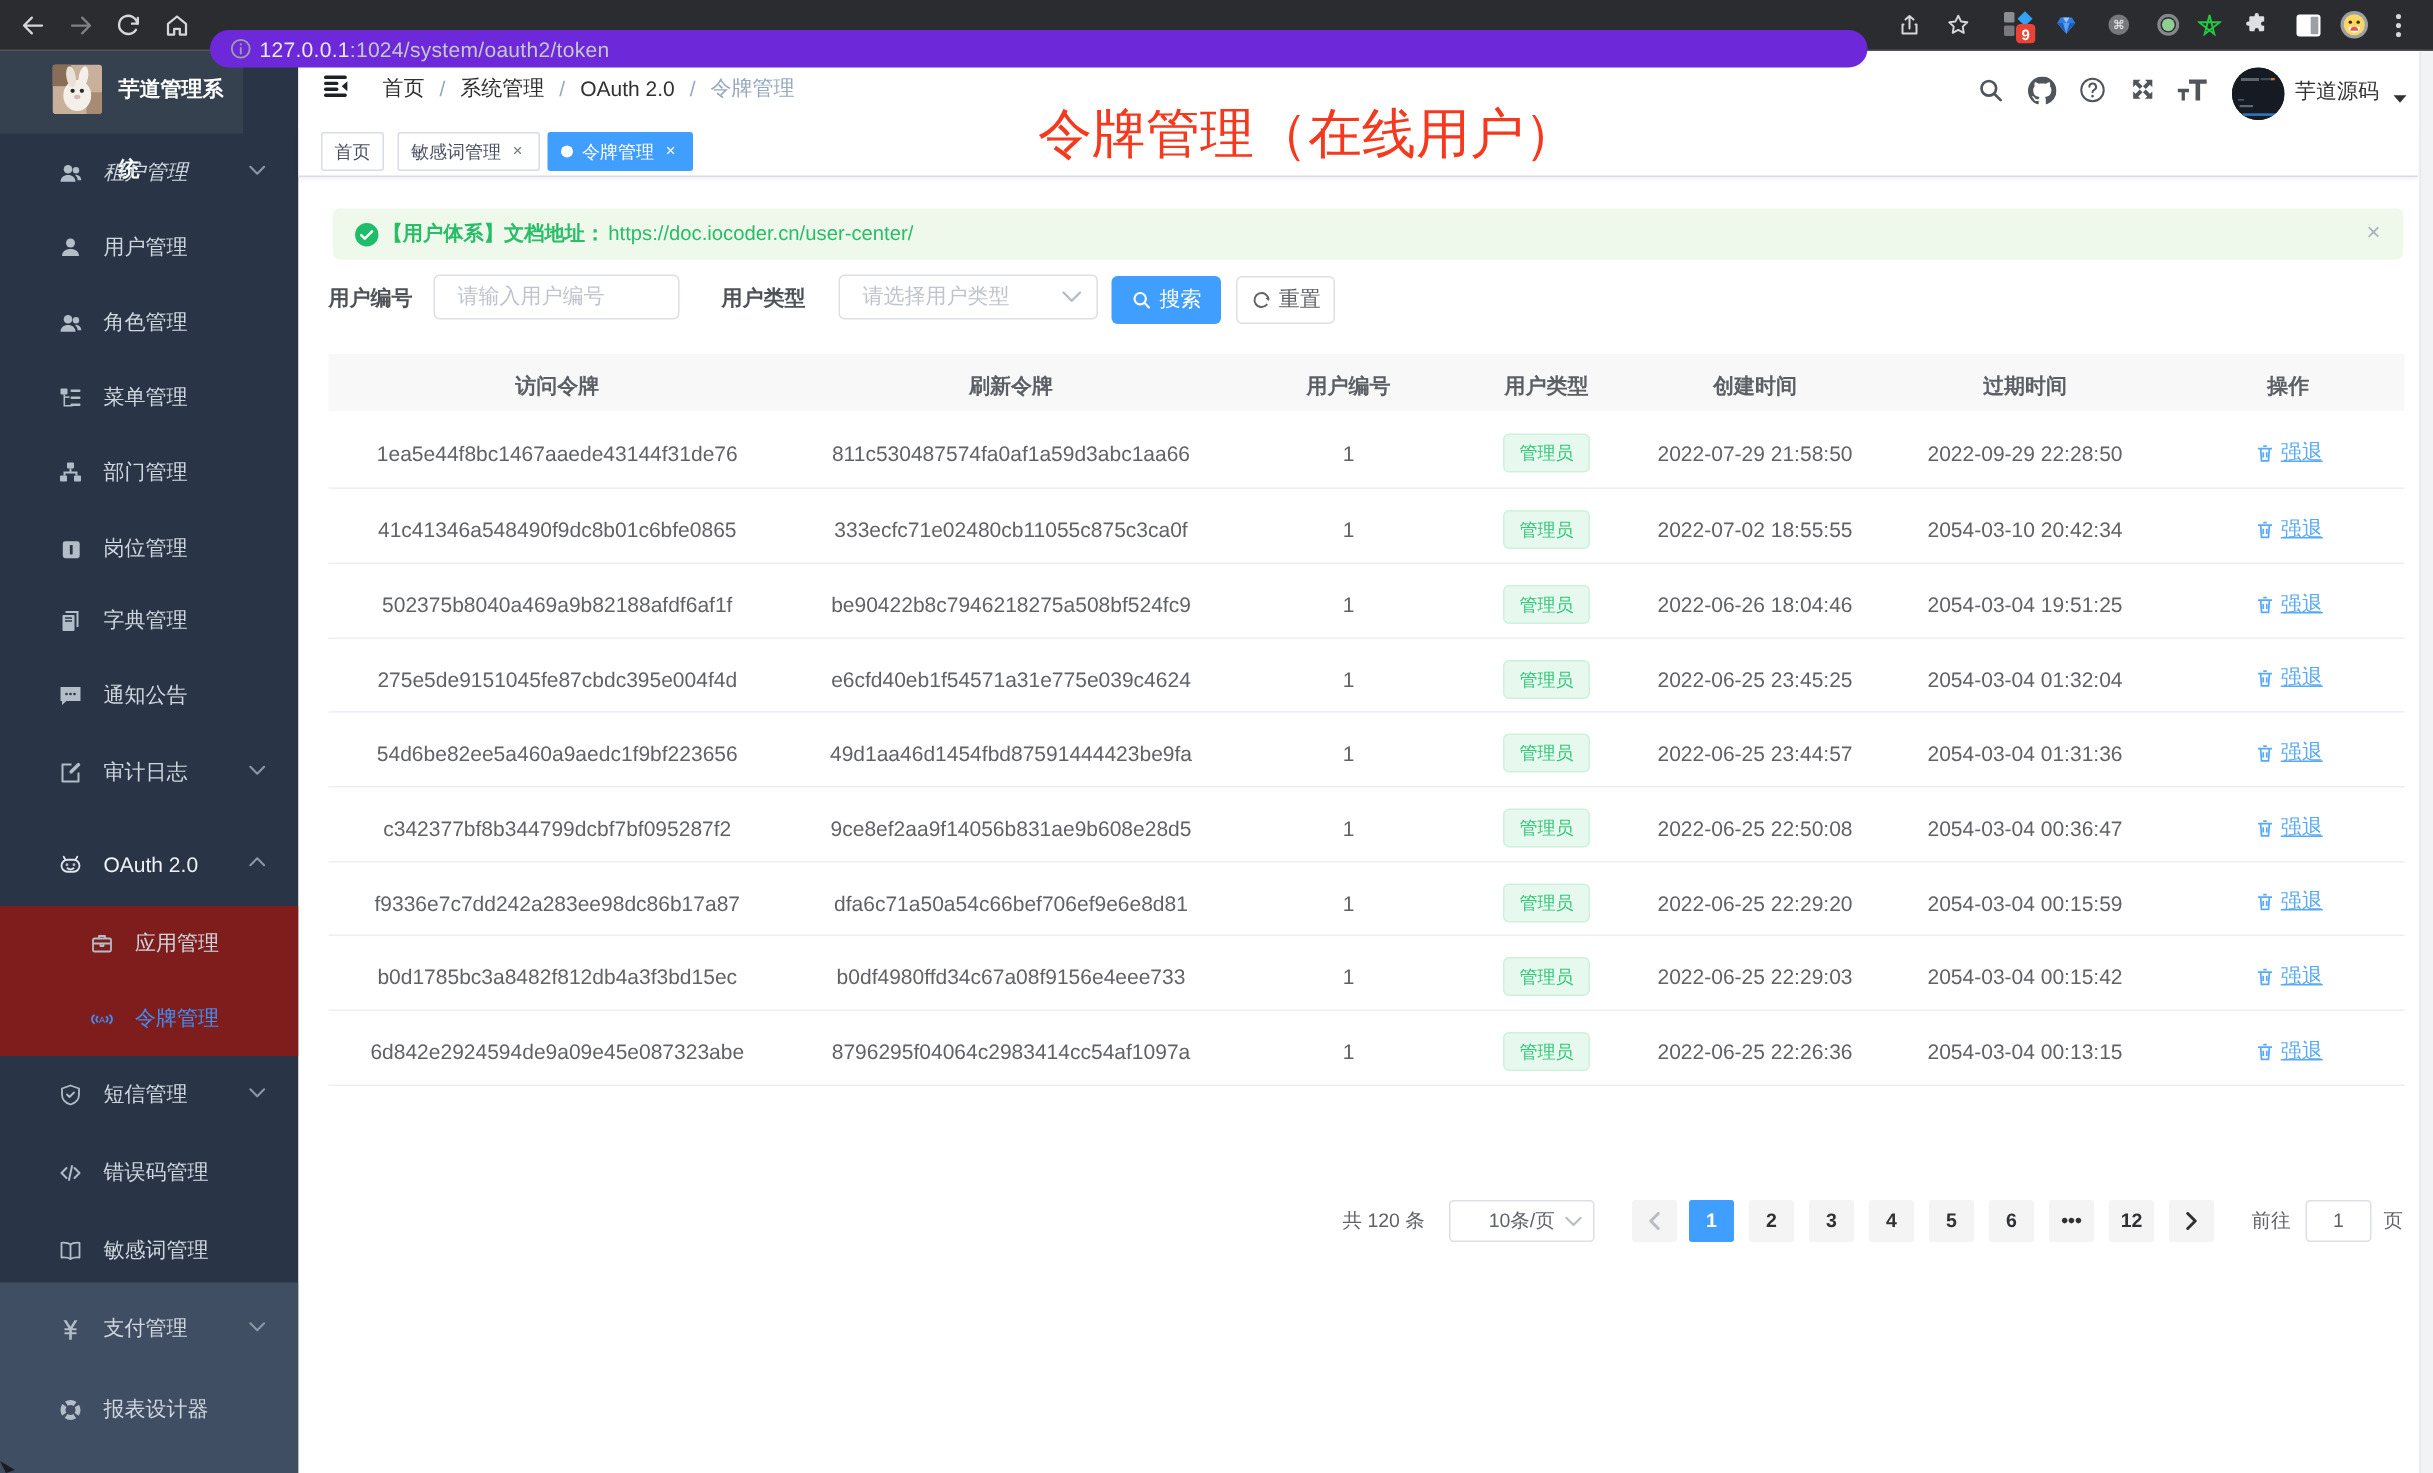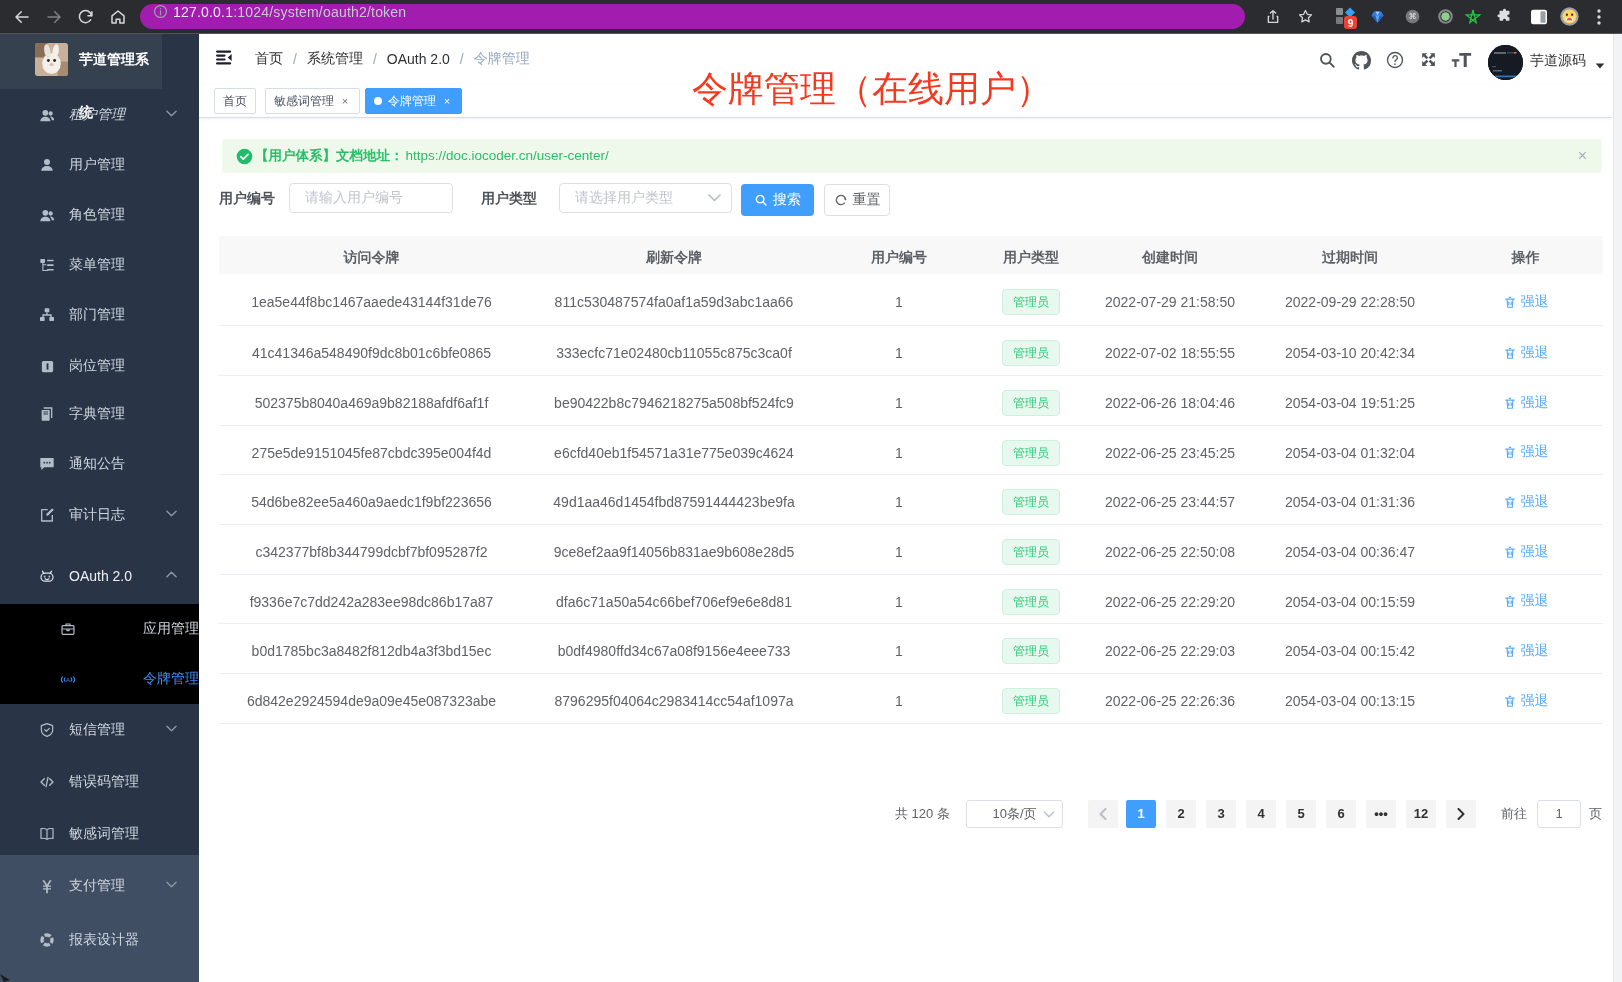--- a/index.html
+++ b/index.html
@@ -3,36 +3,36 @@
 <meta charset="utf-8">
 <style>
 * { margin:0; padding:0; box-sizing:border-box; }
 html,body { width:1622px; height:982px; overflow:hidden; }
 body { font-family:"Liberation Sans", sans-serif; font-size:14px; background:#fff; position:relative; }
 svg { display:block; }
 
 
 #chrome { position:absolute; left:0; top:0; width:1622px; height:34px; background:#2b2c2f; border-bottom:1px solid #515356; z-index:5; }
 #chrome .nb { position:absolute; top:0; width:33px; height:33px; display:flex; align-items:center; justify-content:center; }
-#urlpill { position:absolute; left:140px; top:4px; width:1105px; height:25px; background:#a21caf; border-radius:13px; display:flex; }
+#urlpill { position:absolute; left:140px; top:20px; width:1105px; height:25px; background:#6d28d9; border-radius:13px; display:flex; align-items:center; }
 #urlpill .info { margin-left:13px; }
 #urlpill .url { margin-left:5px; color:#e8eaed; font-size:14px; letter-spacing:0.2px; }
 #urlpill .url .path { color:#c5c8cb; }
 #chrome .ri { position:absolute; top:0; height:33px; display:flex; align-items:center; justify-content:center; }
 
 
 #sidebar { position:absolute; left:0; top:33px; width:199px; height:949px; background:#293547; }
 #logo { position:absolute; left:0; top:0; width:162px; height:56px; background:#364150; }
 #logo .lgimg { position:absolute; width:33px; height:33px; left:35px; top:10px; border-radius:2px; }
 #logo .lgtxt { position:absolute; left:79px; top:0; color:#fff; font-size:14px; font-weight:bold; height:56px; line-height:53px; }
 .mitem { position:absolute; left:0; width:199px; height:50px; display:flex; align-items:center; color:#cfd6de; font-size:14px; }
 .mitem .mi { width:16px; height:16px; margin-left:39px; display:flex; align-items:center; justify-content:center; color:#aeb9c2; }
 .mitem .mt { margin-left:14px; }
 .mitem .caret { position:absolute; right:22px; top:50%; margin-top:-5px; }
-.sub { background:#000000;justify-content:space-between; }
+.sub { background:#7f1d1d; }
 .sub .mi { margin-left:60px; }
 .active { color:#3e8ef7; }
 .active .mi { color:#3e8ef7; }
 .white { color:#eef1f5; }
 .white .mi svg { stroke:#dfe5ec; }
 #sidebottom { position:absolute; left:0; top:822px; width:199px; height:127px; background:#3f4e63; }
 
 
 #main { position:absolute; left:199px; top:33px; width:1414px; height:949px; background:#fff; }
 #scrollstrip { position:absolute; right:0; top:33px; width:9px; height:949px; background:#f2f3f5; border-left:1px solid #e7e8ea; }
@@ -74,21 +74,21 @@
 #btnreset { left:625px; width:66px; background:#fff; border:1px solid #dcdfe6; color:#606266; }
 .btn svg { margin-right:5px; }
 
 
 #tbl { position:absolute; left:20px; top:203px; width:1384px; border-collapse:collapse; font-size:14px; color:#606266; }
 #tbl th { background:#f8f8f9; font-weight:bold; color:#5c6066; height:38px; padding-top:6px; text-align:center; font-size:14px; }
 #tbl td { height:50px; padding-top:6px; text-align:center; border-bottom:1px solid #ebeef5; background:#fff; }
 #tbody tr:first-child td { height:51px; }
 #tbody tr:nth-child(3n+1):not(:first-child) td { height:49px; }
 .gtag { display:inline-block; background:#e7f9ee; border:1px solid #cdf1dd; color:#2fc878; height:26px; line-height:24px; padding:0 10px; border-radius:4px; font-size:12px; }
-.oplink { color:#58aaf7; font-size:14px; display:inline-flex; align-items:center; }
+.oplink { color:#58aaf7; font-size:14px; display:inline-flex; align-items:center;text-decoration:underline; }
 .oplink svg { margin-right:4px; }
 
 
 #pager { position:absolute; left:0; top:767px; width:1413px; height:28px; font-size:13px; color:#606266; }
 #pager .total { position:absolute; left:696px; top:0; line-height:28px; }
 #pgsize { position:absolute; left:767px; top:0; width:97px; height:28px; border:1px solid #dcdfe6; border-radius:3px; text-align:center; line-height:26px; color:#606266; }
 #pgsize .dcaret { position:absolute; right:7px; top:10px; }
 .pbtn { position:absolute; top:0; width:30px; height:28px; background:#f4f4f5; border-radius:2px; text-align:center; line-height:28px; color:#303133; font-weight:bold; font-size:13px; }
 .pbtn.on { background:#409eff; color:#fff; }
 .pbtn.nav { color:#777; }

